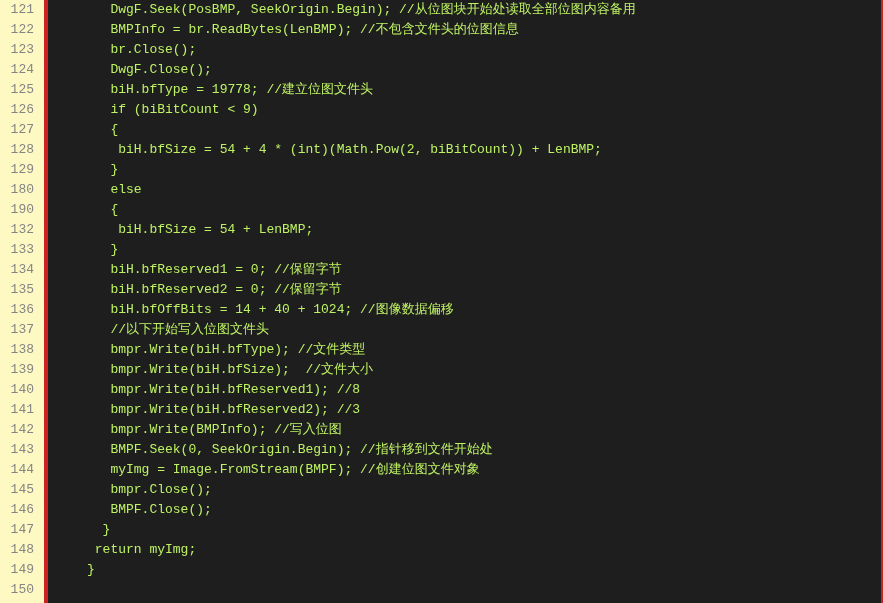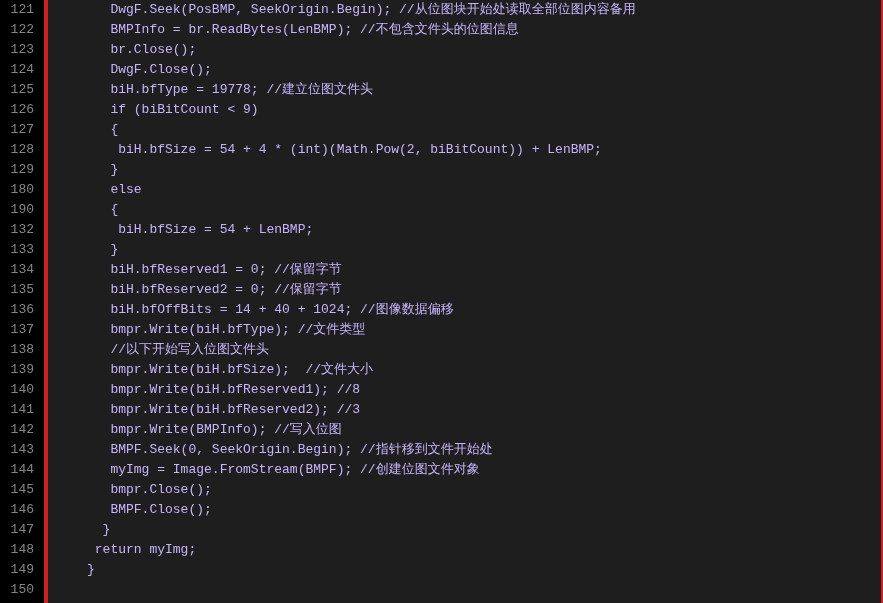--- a/index.html
+++ b/index.html
@@ -11,21 +11,21 @@
   color: #d4d4d4;
   width: 883px;
   height: 603px;
   overflow: hidden;
 }
 .editor {
   display: flex;
   height: 100%;
 }
 .gutter {
-  background: #000000;
+  background: #fef9c3;
   color: #858585;
   text-align: right;
   padding: 0 10px 0 4px;
   user-select: none;
   width: 44px;
   flex-shrink: 0;
 }
 .marker {
   width: 4px;
   background: #cc2222;
@@ -36,21 +36,21 @@
   background: #1e1e1e;
   border-right: 2px solid #cc2222;
   padding-left: 0;
   overflow: hidden;
 }
 .line {
   white-space: pre;
   height: 20px;
 }
 .gutter .line { color: #858585; }
-.code-area .line { color: #c4b5fd; }
+.code-area .line { color: #bef264; }
 </style>
 </head>
 <body>
 
 <div class="editor">
   <div class="gutter" id="gutter">
       <div class="line">121</div>
       <div class="line">122</div>
       <div class="line">123</div>
       <div class="line">124</div>
@@ -92,22 +92,22 @@
       <div class="line">        {</div>
       <div class="line">         biH.bfSize = 54 + 4 * (int)(Math.Pow(2, biBitCount)) + LenBMP;</div>
       <div class="line">        }</div>
       <div class="line">        else</div>
       <div class="line">        {</div>
       <div class="line">         biH.bfSize = 54 + LenBMP;</div>
       <div class="line">        }</div>
       <div class="line">        biH.bfReserved1 = 0; //保留字节</div>
       <div class="line">        biH.bfReserved2 = 0; //保留字节</div>
       <div class="line">        biH.bfOffBits = 14 + 40 + 1024; //图像数据偏移</div>
+      <div class="line">        //以下开始写入位图文件头</div>
       <div class="line">        bmpr.Write(biH.bfType); //文件类型</div>
-      <div class="line">        //以下开始写入位图文件头</div>
       <div class="line">        bmpr.Write(biH.bfSize);  //文件大小</div>
       <div class="line">        bmpr.Write(biH.bfReserved1); //8</div>
       <div class="line">        bmpr.Write(biH.bfReserved2); //3</div>
       <div class="line">        bmpr.Write(BMPInfo); //写入位图</div>
       <div class="line">        BMPF.Seek(0, SeekOrigin.Begin); //指针移到文件开始处</div>
       <div class="line">        myImg = Image.FromStream(BMPF); //创建位图文件对象</div>
       <div class="line">        bmpr.Close();</div>
       <div class="line">        BMPF.Close();</div>
       <div class="line">       }</div>
       <div class="line">      return myImg;</div>

